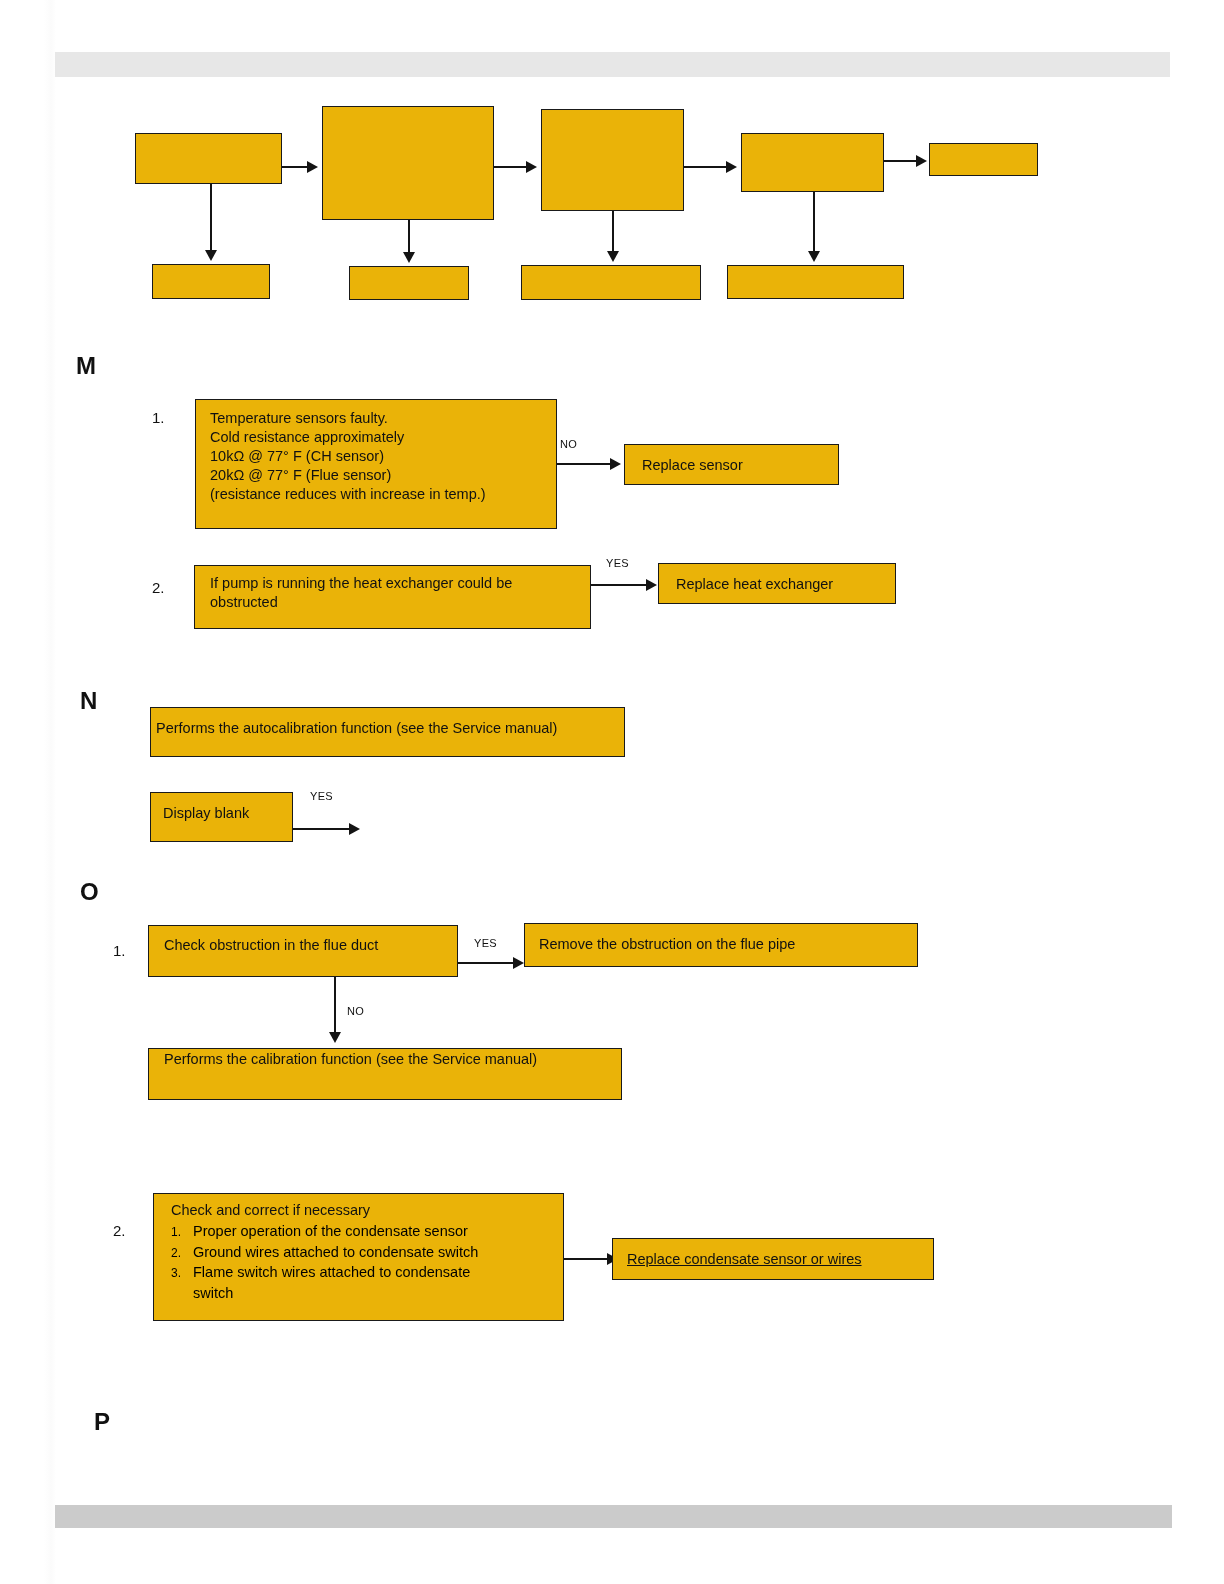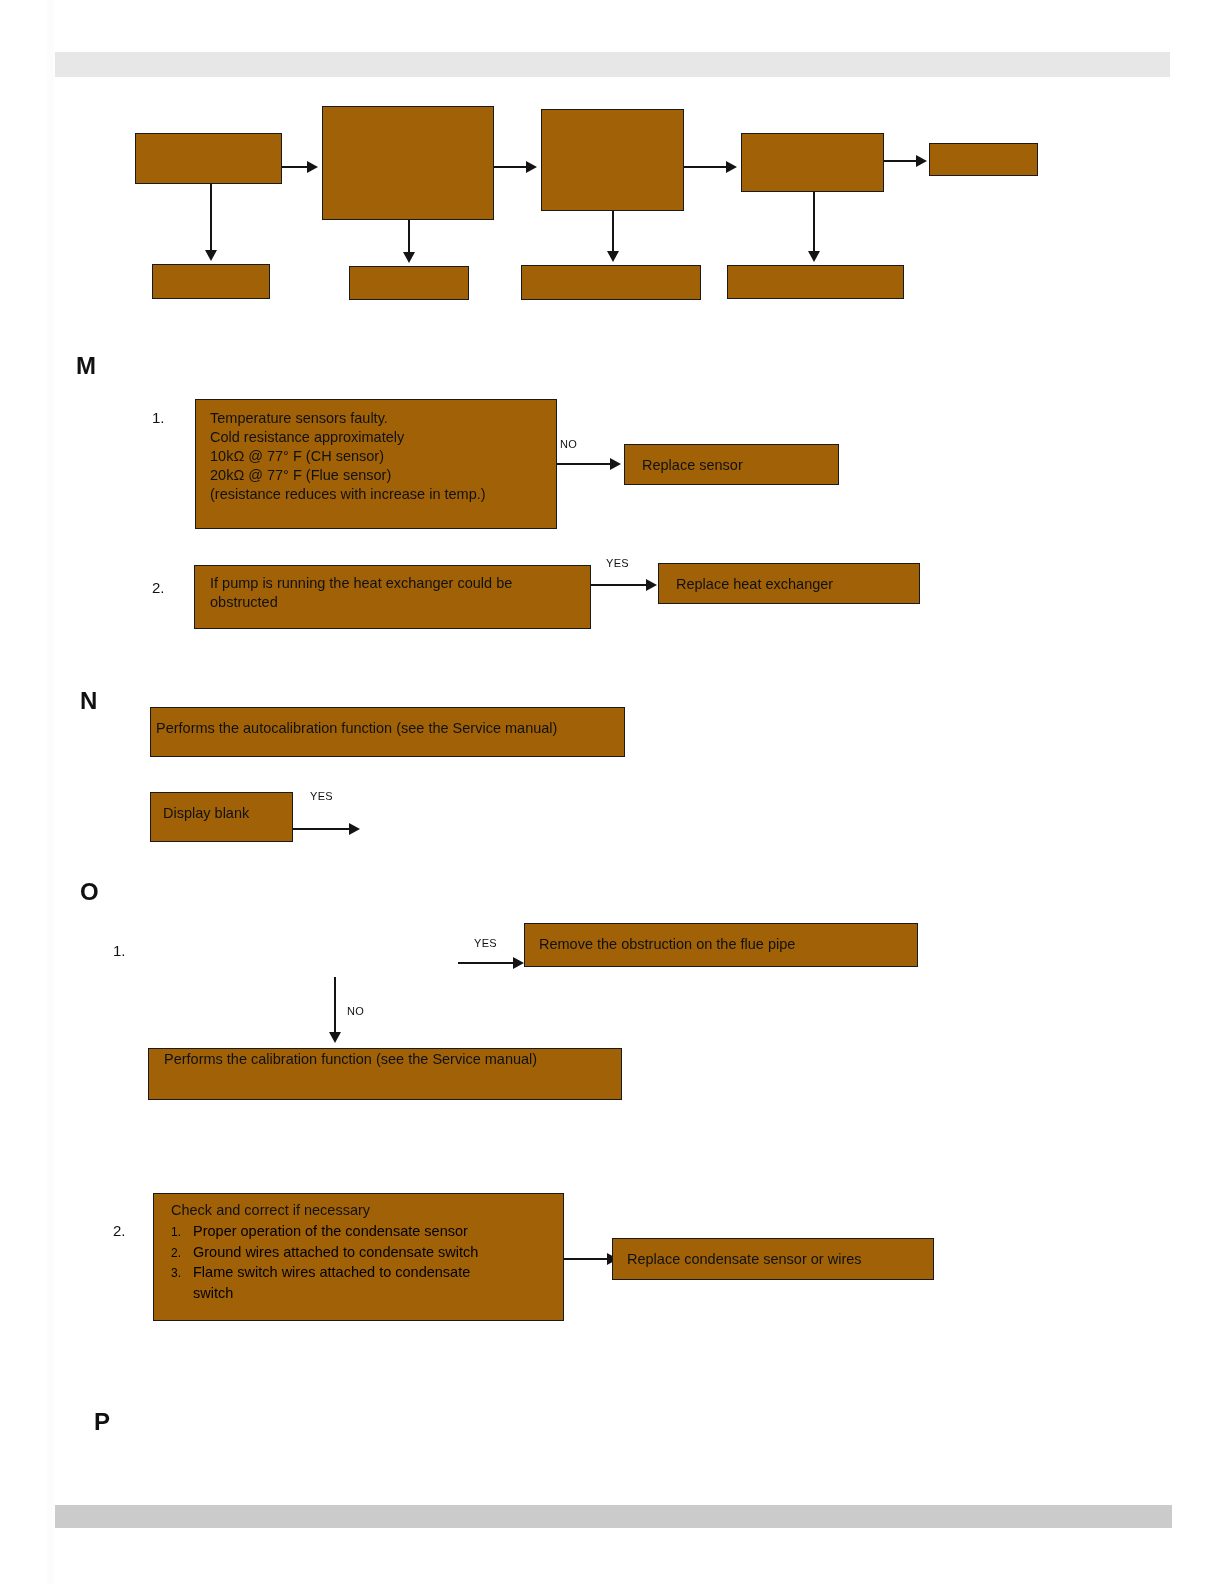--- a/index.html
+++ b/index.html
@@ -54,21 +54,21 @@
     top: 0;
     width: 12px;
     height: 1584px;
     background: linear-gradient(to right, #ffffff 0%, #fbfbfb 60%, #ffffff 100%);
   }
 
   
   .fbox {
     position: absolute;
     border: 1.6px solid #1a1a1a;
-    background: #a16207;
+    background: #eab308;
     box-sizing: border-box;
   }
   .fbox.thin { border-width: 1.3px; }
 
   .boxtext {
     position: absolute;
     font-size: 14.5px;
     line-height: 19px;
     color: #111111;
     white-space: pre-line;
@@ -209,21 +209,21 @@
   <div class="itemnum" style="left:152px; top:579px;">2.</div>
 
   <div class="fbox" style="left:194px; top:565px; width:397px; height:64px;">
     <div class="boxtext" style="left:15px; top:8px; width:370px;">If pump is running the heat exchanger could be obstructed</div>
   </div>
 
   <div class="edgelabel" style="left:606px; top:557px;">YES</div>
   <div class="hline" style="left:591px; top:584px; width:56px;"></div>
   <div class="arrowhead-r" style="left:646px; top:579px;"></div>
 
-  <div class="fbox" style="left:658px; top:563px; width:262px; height:41px;">
+  <div class="fbox" style="left:658px; top:563px; width:238px; height:41px;">
     <div class="boxtext" style="left:17px; top:11px;">Replace heat exchanger</div>
   </div>
 
   <div class="seclabel" style="left:80px; top:687px;">N</div>
 
   <div class="fbox thin" style="left:150px; top:707px; width:475px; height:50px;">
     <div class="boxtext" style="left:5px; top:11px;">Performs the autocalibration function (see the Service manual)</div>
   </div>
 
   <div class="fbox thin" style="left:150px; top:792px; width:143px; height:50px;">
@@ -232,20 +232,23 @@
 
   <div class="edgelabel" style="left:310px; top:790px;">YES</div>
   <div class="hline" style="left:293px; top:828px; width:57px;"></div>
   <div class="arrowhead-r" style="left:349px; top:823px;"></div>
 
 
   <div class="seclabel" style="left:80px; top:878px;">O</div>
 
   <div class="itemnum" style="left:113px; top:942px;">1.</div>
 
+  <div class="fbox thin" style="left:148px; top:925px; width:310px; height:52px;">
+    <div class="boxtext" style="left:15px; top:10px;">Check obstruction in the flue duct</div>
+  </div>
 
   <div class="edgelabel" style="left:474px; top:937px;">YES</div>
   <div class="hline" style="left:458px; top:962px; width:56px;"></div>
   <div class="arrowhead-r" style="left:513px; top:957px;"></div>
 
   <div class="fbox thin" style="left:524px; top:923px; width:394px; height:44px;">
     <div class="boxtext" style="left:14px; top:11px;">Remove the obstruction on the flue pipe</div>
   </div>
 
   <div class="edgelabel" style="left:347px; top:1005px;">NO</div>
@@ -274,19 +277,19 @@
         <span class="t">Flame switch wires attached to condensate</span>
       </div>
       <div class="cont">switch</div>
     </div>
   </div>
 
   <div class="hline" style="left:564px; top:1258px; width:44px;"></div>
   <div class="arrowhead-r" style="left:607px; top:1253px;"></div>
 
   <div class="fbox thin" style="left:612px; top:1238px; width:322px; height:42px;">
-    <div class="boxtext" style="left:14px; top:11px;">Replace condensate sensor or wires</div>
+    <div class="boxtext" style="left:14px; top:11px;text-decoration:underline;">Replace condensate sensor or wires</div>
   </div>
 
   <div class="seclabel" style="left:94px; top:1408px;">P</div>
 
 
 </div>
 
 </body></html>

